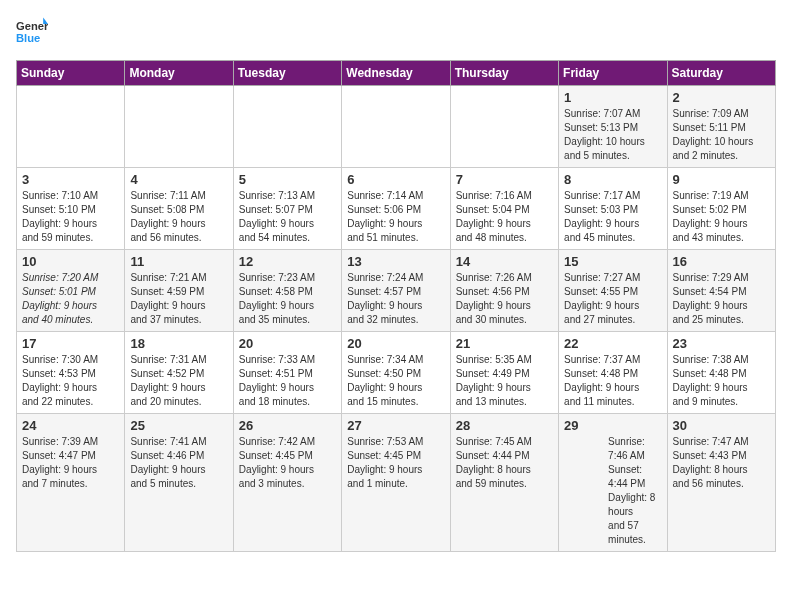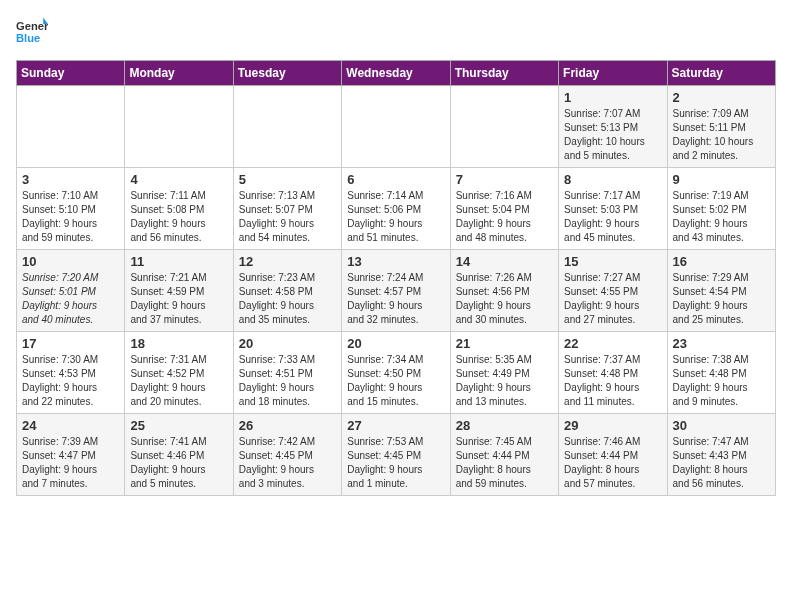--- a/index.html
+++ b/index.html
@@ -310,21 +310,21 @@
         </td>
         <td>
           <span class="day-num">28</span>
           <div class="cell-text" style="white-space: pre-line;">Sunrise: 7:45 AM
 Sunset: 4:44 PM
 Daylight: 8 hours
 and 59 minutes.</div>
         </td>
         <td>
           <span class="day-num">29</span>
-          <div class="cell-text" style="white-space: pre-line;">Sunrise: 7:46 AM
+          <div class="cell-text" style="white-space: pre-line; margin-left: 44px;">Sunrise: 7:46 AM
 Sunset: 4:44 PM
 Daylight: 8 hours
 and 57 minutes.</div>
         </td>
         <td>
           <span class="day-num">30</span>
           <div class="cell-text" style="white-space: pre-line;">Sunrise: 7:47 AM
 Sunset: 4:43 PM
 Daylight: 8 hours
 and 56 minutes.</div>

